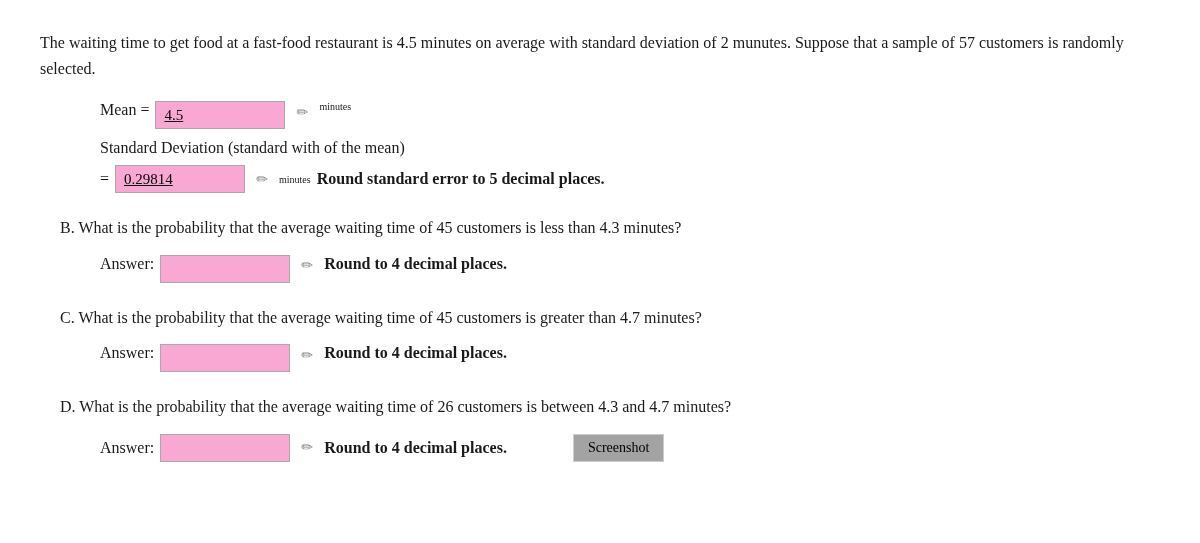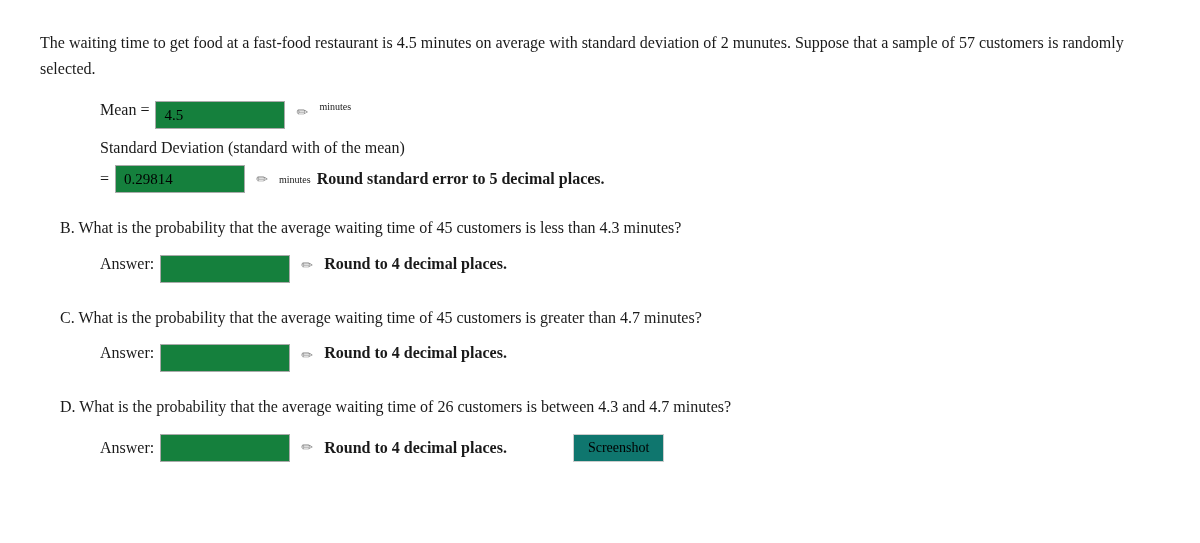--- a/index.html
+++ b/index.html
@@ -48,21 +48,22 @@
     }
 
     .input-box {
       border: 1px solid #aaa;
       padding: 3px 8px;
       font-size: 15px;
       font-family: Georgia, serif;
       width: 130px;
       height: 28px;
       outline: none;
-      background: #15803d;
+      background: #f9a8d4;
+      text-decoration: underline;
     }
 
     .pencil-icon {
       display: inline-flex;
       align-items: center;
       justify-content: center;
       width: 22px;
       height: 22px;
       cursor: pointer;
       color: #888;
@@ -88,21 +89,21 @@
 
     .equals-row {
       display: flex;
       align-items: center;
       gap: 6px;
       padding-left: 40px;
       margin-bottom: 8px;
     }
 
     .screenshot-btn {
-      background: #0f766e;
+      background: #a3a3a3;
       border: 1px solid #ccc;
       padding: 5px 14px;
       font-size: 14px;
       font-family: Georgia, serif;
       cursor: pointer;
       margin-left: 60px;
     }
 
     .answer-row-d {
       display: flex;

